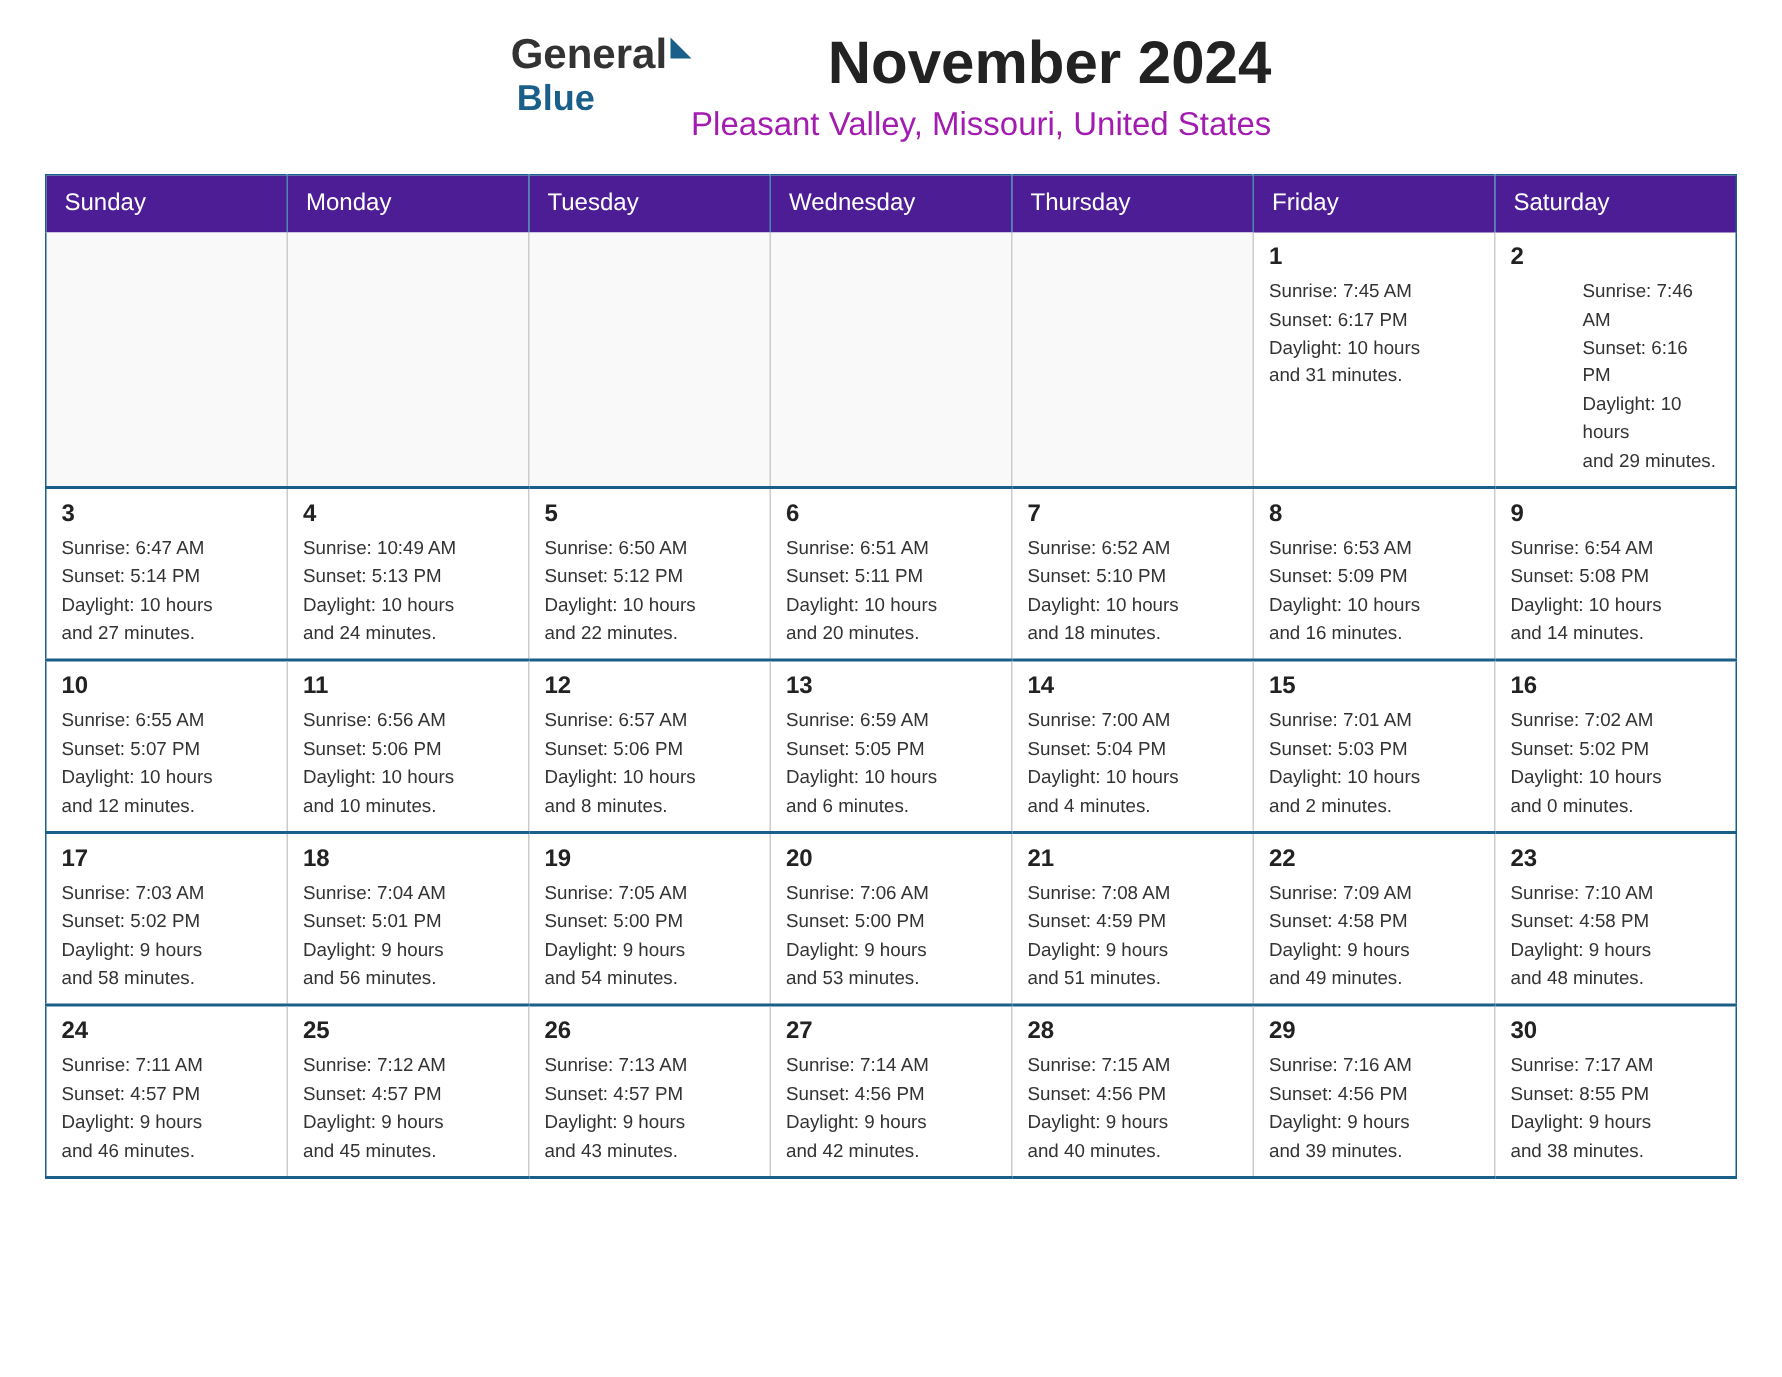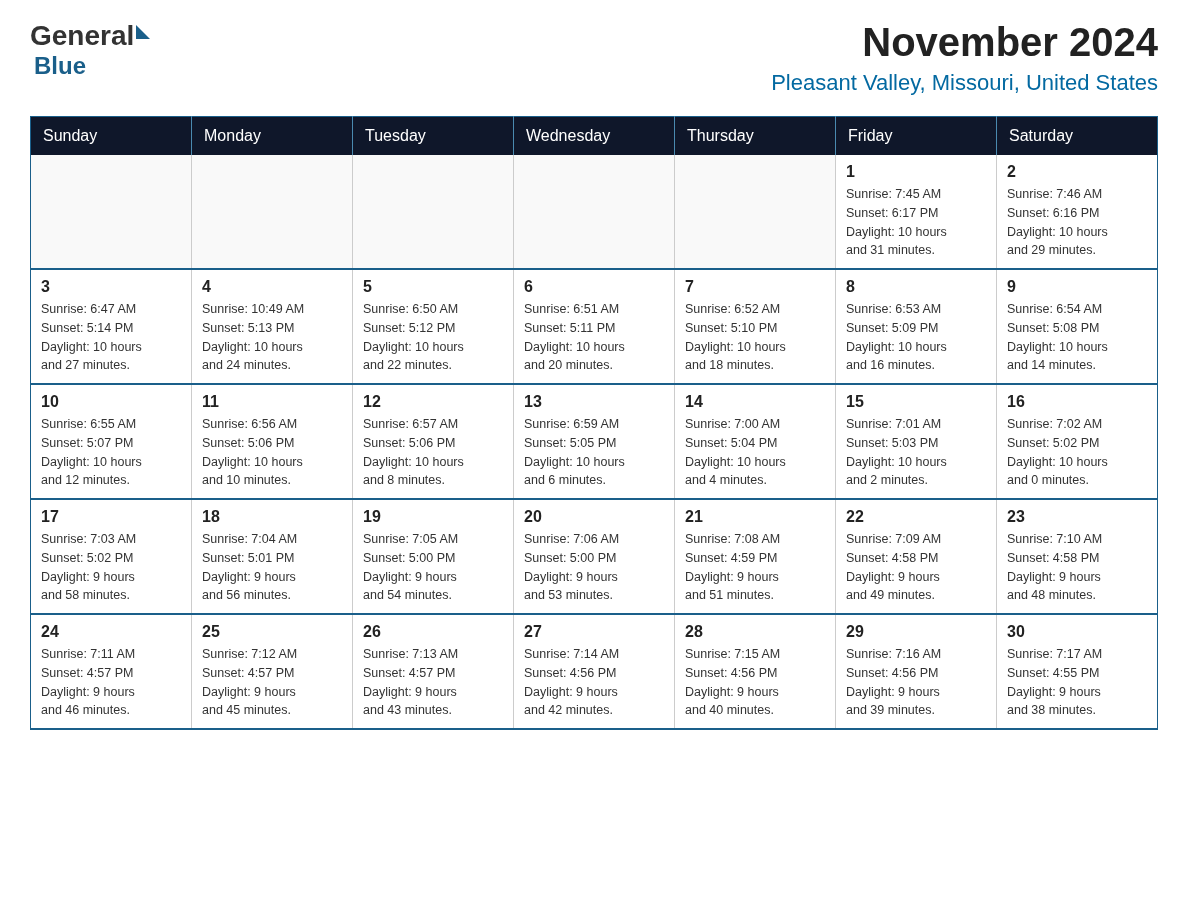--- a/index.html
+++ b/index.html
@@ -5,21 +5,21 @@
     * { margin: 0; padding: 0; box-sizing: border-box; }
     body {
       font-family: Arial, sans-serif;
       background: #fff;
       width: 1188px;
       min-height: 918px;
       padding: 20px 30px;
     }
     .header-area {
       display: flex;
-      justify-content: space-between;
+      justify-content: center;
       align-items: flex-start;
       margin-bottom: 20px;
     }
     .logo-text-general {
       font-size: 28px;
       font-weight: bold;
       color: #333;
     }
     .logo-triangle {
       display: inline-block;
@@ -54,30 +54,30 @@
       text-align: right;
     }
     .month-title {
       font-size: 40px;
       font-weight: bold;
       color: #222;
       line-height: 1.1;
     }
     .location-title {
       font-size: 22px;
-      color: #0369a1;
+      color: #a21caf;
       margin-top: 6px;
     }
     .calendar-table {
       width: 100%;
       border-collapse: collapse;
       border: 1px solid #1a5f8a;
     }
     .calendar-table thead tr th {
-      background-color: #0f172a;
+      background-color: #4c1d95;
       color: #fff;
       text-align: left;
       padding: 10px 12px;
       font-size: 16px;
       font-weight: normal;
       border-right: 1px solid #4a8ab0;
     }
     .calendar-table thead tr th:last-child {
       border-right: none;
     }
@@ -147,21 +147,21 @@
         <td class="empty-cell"></td>
         <td>
           <div class="day-number">1</div>
           <div class="day-info" style="white-space: pre-line;">Sunrise: 7:45 AM
 Sunset: 6:17 PM
 Daylight: 10 hours
 and 31 minutes.</div>
         </td>
         <td>
           <div class="day-number">2</div>
-          <div class="day-info" style="white-space: pre-line;">Sunrise: 7:46 AM
+          <div class="day-info" style="white-space: pre-line; margin-left: 48px;">Sunrise: 7:46 AM
 Sunset: 6:16 PM
 Daylight: 10 hours
 and 29 minutes.</div>
         </td>
       </tr>
       <tr>
         <td>
           <div class="day-number">3</div>
           <div class="day-info" style="white-space: pre-line;">Sunrise: 6:47 AM
 Sunset: 5:14 PM
@@ -352,19 +352,19 @@
         <td>
           <div class="day-number">29</div>
           <div class="day-info" style="white-space: pre-line;">Sunrise: 7:16 AM
 Sunset: 4:56 PM
 Daylight: 9 hours
 and 39 minutes.</div>
         </td>
         <td>
           <div class="day-number">30</div>
           <div class="day-info" style="white-space: pre-line;">Sunrise: 7:17 AM
-Sunset: 4:55 PM
+Sunset: 8:55 PM
 Daylight: 9 hours
 and 38 minutes.</div>
         </td>
       </tr>
     </tbody>
 </table>
 
 </body></html>

